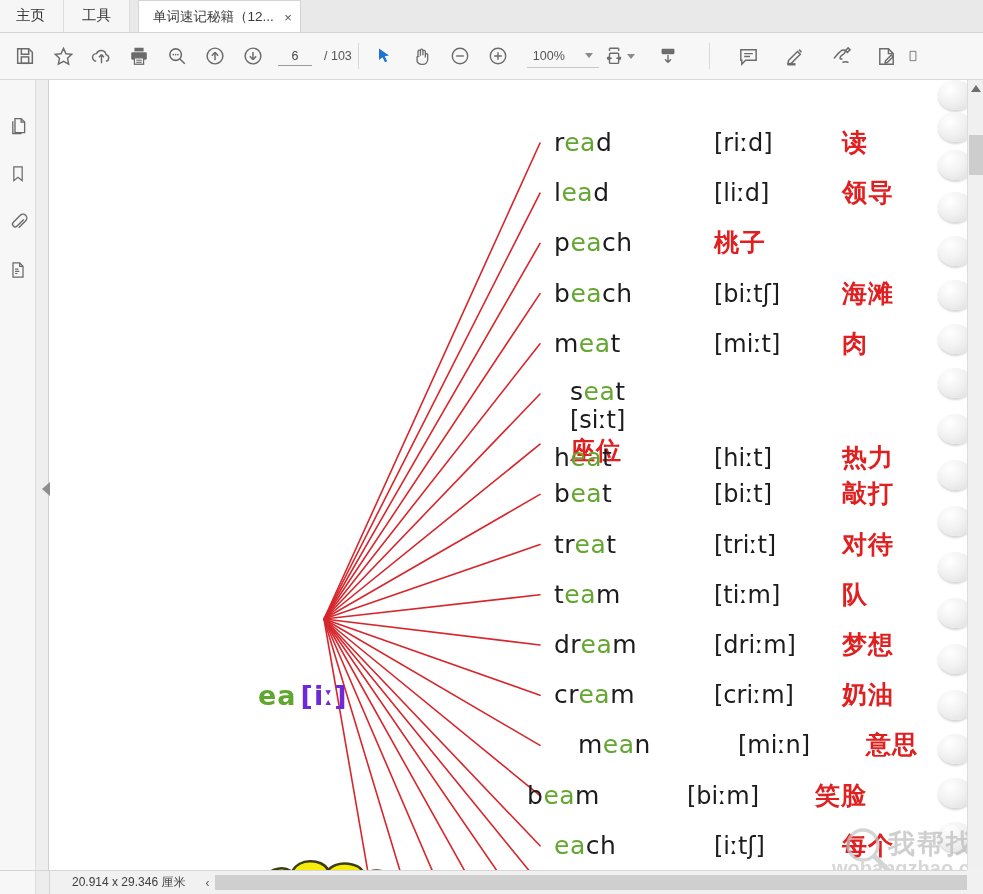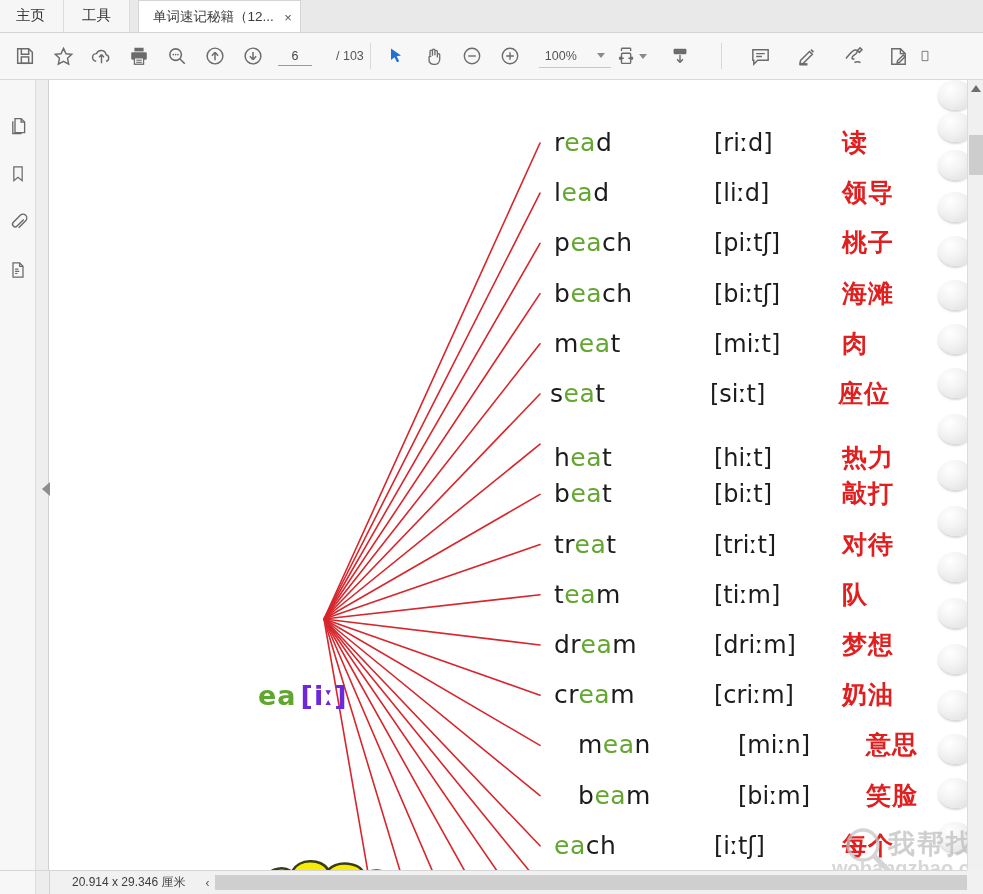--- a/index.html
+++ b/index.html
@@ -54,21 +54,21 @@
   .tbtn svg{ display:block; }
   .tbtn.active{ color:#1f72d2; }
   .tb-sep{ width:1px; height:26px; background:#d8d8d8; margin:0 6px; }
 
   .pagebox{ display:flex; align-items:center; margin-left:6px; font-size:12.5px; color:#555;}
   .pagenum{
     width:34px; height:20px; border:none; border-bottom:1px solid #9a9a9a;
     background:transparent; text-align:center; font-size:12.5px; color:#444;
     font-family:"Liberation Sans", sans-serif; outline:none;
   }
-  .pagetotal{ margin-left:24px; color:#555; font-size:12.5px;}
+  .pagetotal{ margin-left:12px; color:#555; font-size:12.5px;}
 
   .zoombox{
     display:flex; align-items:center; margin-left:10px;
     border-bottom:1px solid #c7c7c7; height:24px; padding:0 2px;
     min-width:72px; justify-content:space-between;
   }
   .zoomval{ font-size:12.5px; color:#555; padding:0 4px;}
   .caret{ width:0;height:0;border-left:4.5px solid transparent;border-right:4.5px solid transparent;border-top:5px solid #8a8a8a; margin:0 4px;}
 
   
@@ -409,34 +409,33 @@
           <div class="w-ipa">[riːd]</div>
           <div class="w-cn">读</div>
         </div>
         <div class="wordrow" style="left: 492px; top: 92.2px;">
           <div class="w-word">l<i>ea</i>d</div>
           <div class="w-ipa">[liːd]</div>
           <div class="w-cn">领导</div>
         </div>
         <div class="wordrow" style="left: 492px; top: 142.4px;">
           <div class="w-word">p<i>ea</i>ch</div>
-          <div class="w-ipa">[piːtʃ]</div>
           <div class="w-cn">桃子</div>
         </div>
         <div class="wordrow" style="left: 492px; top: 192.6px;">
           <div class="w-word">b<i>ea</i>ch</div>
           <div class="w-ipa">[biːtʃ]</div>
           <div class="w-cn">海滩</div>
         </div>
         <div class="wordrow" style="left: 492px; top: 242.8px;">
           <div class="w-word">m<i>ea</i>t</div>
           <div class="w-ipa">[miːt]</div>
           <div class="w-cn">肉</div>
         </div>
-        <div class="wordrow" style="left: 488px; top: 293px;">
+        <div class="wordrow" style="left: 508px; top: 293px; flex-direction: column;">
           <div class="w-word">s<i>ea</i>t</div>
           <div class="w-ipa">[siːt]</div>
           <div class="w-cn">座位</div>
         </div>
         <div class="wordrow" style="left: 492px; top: 345px; margin-top: 12px;">
           <div class="w-word">h<i>ea</i>t</div>
           <div class="w-ipa">[hiːt]</div>
           <div class="w-cn">热力</div>
         </div>
         <div class="wordrow" style="left: 492px; top: 393.4px;">
@@ -462,21 +461,21 @@
         <div class="wordrow" style="left: 492px; top: 594.2px;">
           <div class="w-word">cr<i>ea</i>m</div>
           <div class="w-ipa">[criːm]</div>
           <div class="w-cn">奶油</div>
         </div>
         <div class="wordrow" style="left: 516px; top: 644.4px;">
           <div class="w-word">m<i>ea</i>n</div>
           <div class="w-ipa">[miːn]</div>
           <div class="w-cn">意思</div>
         </div>
-        <div class="wordrow" style="left: 516px; top: 694.6px;">
+        <div class="wordrow" style="left: 465px; top: 694.6px;">
           <div class="w-word">b<i>ea</i>m</div>
           <div class="w-ipa">[biːm]</div>
           <div class="w-cn">笑脸</div>
         </div>
         <div class="wordrow" style="left: 492px; top: 744.8px;">
           <div class="w-word"><i>ea</i>ch</div>
           <div class="w-ipa">[iːtʃ]</div>
           <div class="w-cn">每个</div>
         </div>
       </div>

